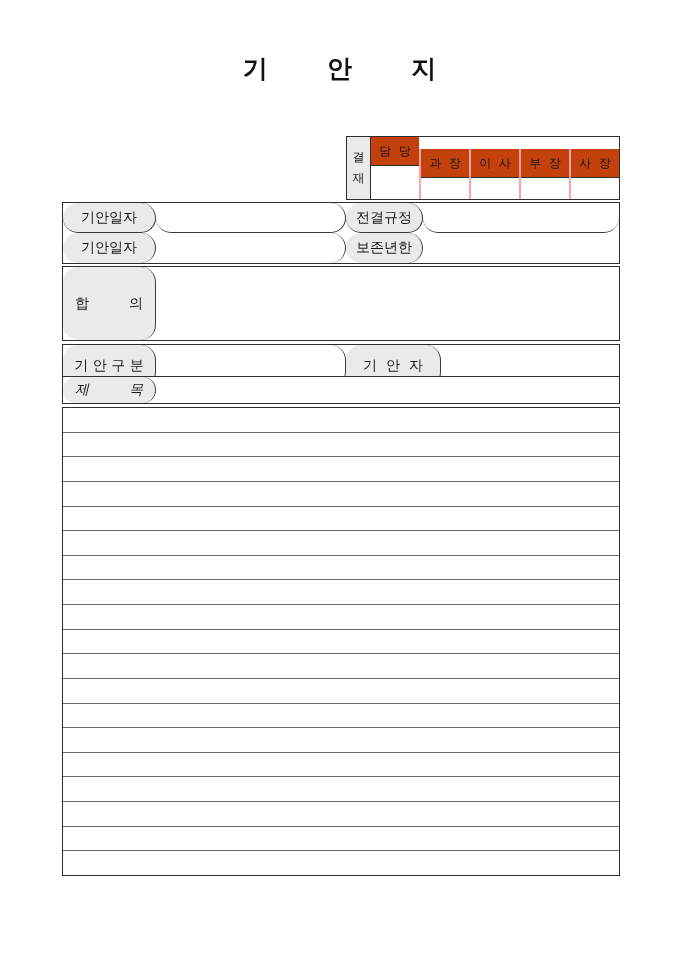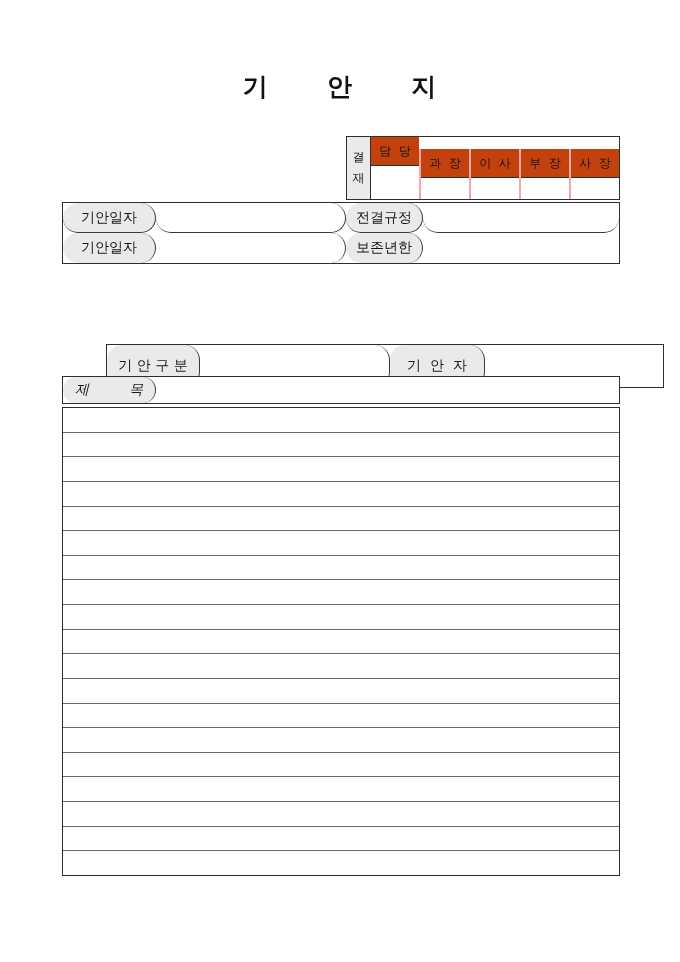--- a/index.html
+++ b/index.html
@@ -10,21 +10,21 @@
   }
   .page {
     position: relative;
     width: 680px;
     height: 962px;
     background: #ffffff;
     overflow: hidden;
   }
   .title {
     position: absolute;
-    left: 0; top: 70px;
+    left: 0; top: 52px;
     width: 100%;
     text-align: center;
     font-size: 25px;
     font-weight: bold;
     white-space: pre;
     letter-spacing: 1px;
     color: #111;
   }
   .lbl { white-space: pre; }
 
@@ -72,21 +72,21 @@
     overflow: hidden;
     border-radius: 15px;
   }
   .glabel { background: #eaeaea; }
   .value { background: #ffffff; justify-content: flex-start; padding-left: 8px; }
   .br { border-right: 1px solid #3a3a3a; }
   .bb { border-bottom: 1px solid #3a3a3a; }
 
   .secA  { top: 202px; height: 62px; grid-template-columns: 93px 190px 77px 1fr; grid-template-rows: 1fr 1fr; }
   .secAg { top: 266px; height: 75px; grid-template-columns: 93px 1fr; }
-  .secC  { top: 344px; height: 44px; grid-template-columns: 93px 190px 95px 1fr; margin-left: 44px; }
+  .secC  { top: 344px; height: 44px; grid-template-columns: 93px 190px 95px 1fr; }
   .secS  { top: 376px; height: 28px; grid-template-columns: 93px 1fr; font-style: italic; }
 
   
   .ruled {
     position: absolute;
     left: 62px; top: 407px;
     width: 558px; height: 469px;
     border: 1px solid #2e2e2e;
     display: flex; flex-direction: column;
     background: #fff;
@@ -132,20 +132,24 @@
     <div class="cell glabel lbl br bb">기안일자</div>
     <div class="cell value br bb"></div>
     <div class="cell glabel lbl br bb">전결규정</div>
     <div class="cell value bb"></div>
     <div class="cell glabel lbl br">기안일자</div>
     <div class="cell value br"></div>
     <div class="cell glabel lbl br">보존년한</div>
     <div class="cell value"></div>
   </div>
 
+  <div class="sect secAg">
+    <div class="cell glabel lbl br">합         의</div>
+    <div class="cell value"></div>
+  </div>
 
   <div class="sect secC">
     <div class="cell glabel lbl br">기 안 구 분</div>
     <div class="cell value br"></div>
     <div class="cell glabel lbl br">기  안  자</div>
     <div class="cell value"></div>
   </div>
 
   <div class="sect secS">
     <div class="cell glabel lbl br">제         목</div>

